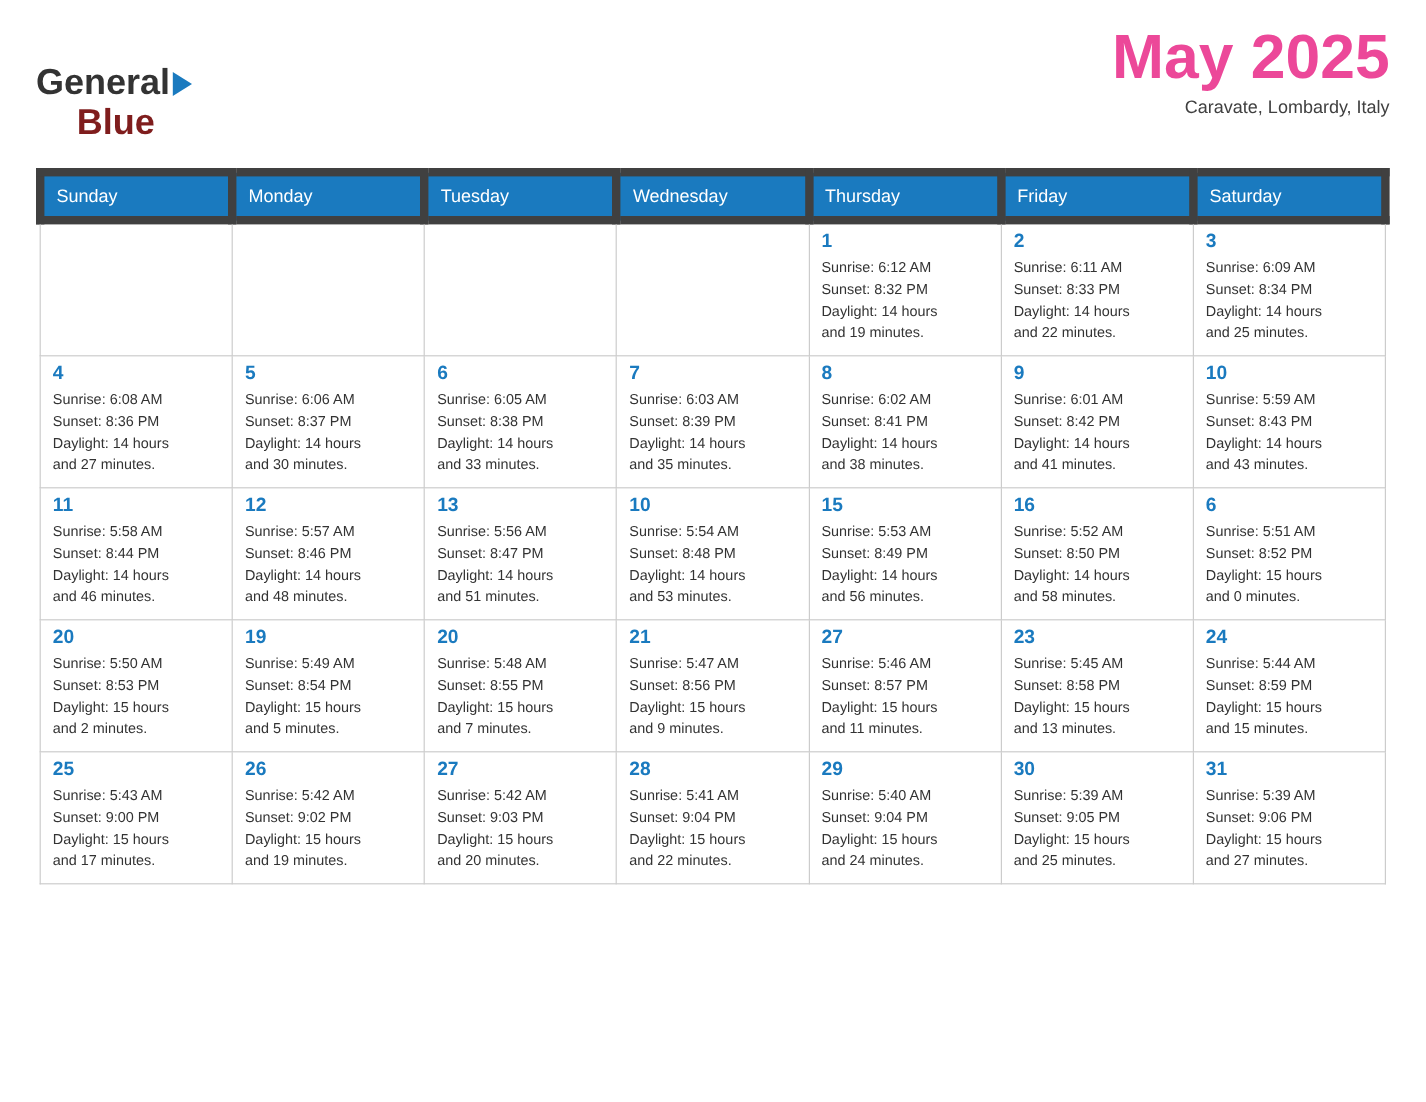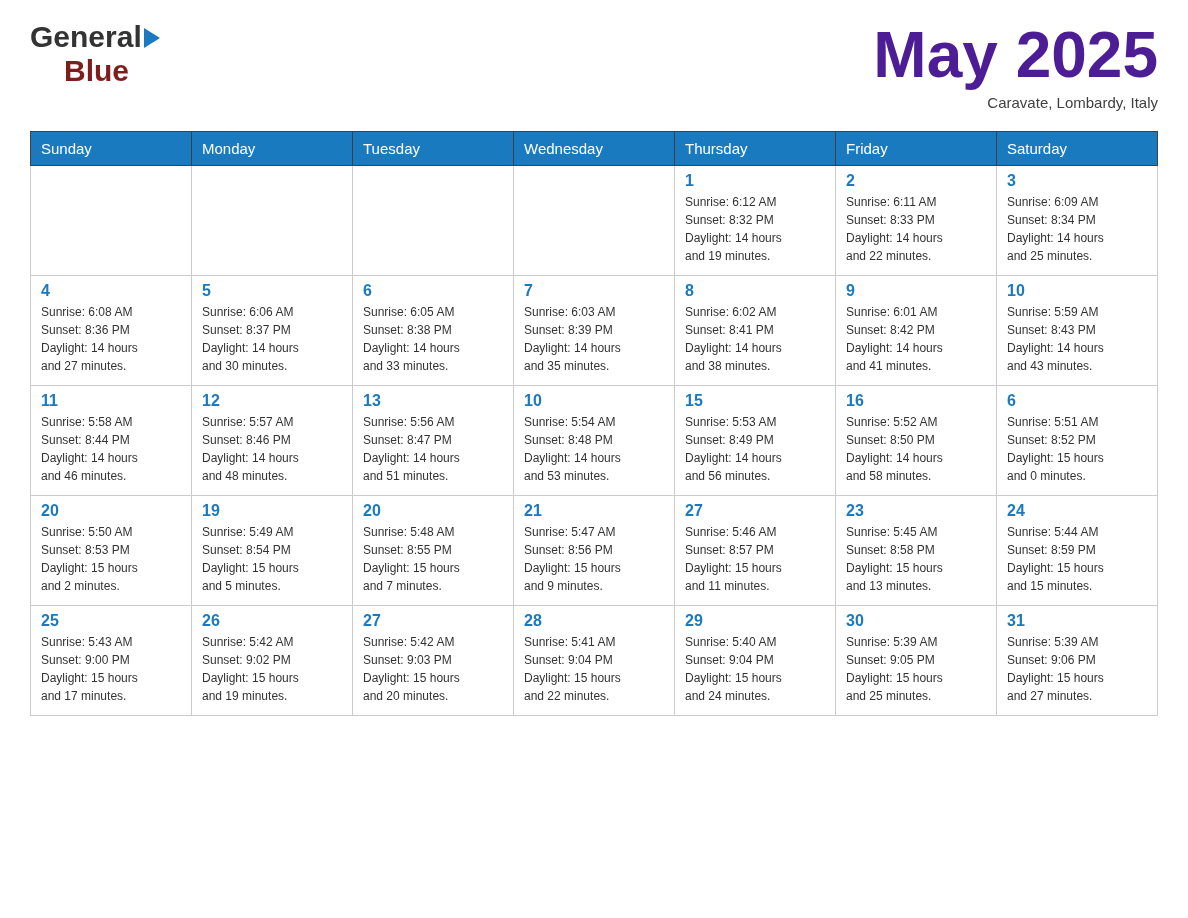--- a/index.html
+++ b/index.html
@@ -19,42 +19,42 @@
     }
     .logo {
       display: flex;
       flex-direction: column;
       align-items: flex-start;
     }
     .title-block {
       text-align: right;
     }
     .month-year {
-      font-size: 64px;
-      font-weight: bold;
-      color: #4c1d95;
+      font-size: 52px;
+      font-weight: bold;
+      color: #ec4899;
       line-height: 1.1;
     }
     .location {
       font-size: 15px;
       color: #404040;
       margin-top: 4px;
     }
     table {
       width: 100%;
       border-collapse: collapse;
     }
     thead tr th {
       background-color: #1a7abf;
       color: #fff;
       font-size: 15px;
       font-weight: normal;
       padding: 8px 10px;
       text-align: left;
-      border: 1px solid #404040;
+      border: 7px solid #404040;
     }
     tbody tr td {
       vertical-align: top;
       padding: 6px 10px 10px 10px;
       border: 1px solid #ccc;
       width: 14.28%;
       min-height: 90px;
     }
     .day-number {
       font-size: 16px;
@@ -72,20 +72,21 @@
       background: #fff;
     }
     tbody tr td:first-child .day-number,
     tbody tr td:last-child .day-number {
       color: #1a7abf;
     }
     .logo-row {
       display: flex;
       flex-direction: row;
       align-items: center;
+      margin-top: 32px;
     }
     .logo-line1 {
       font-size: 30px;
       font-weight: bold;
       color: #333;
     }
     .logo-arrow {
       display: inline-block;
       width: 0;
       height: 0;

